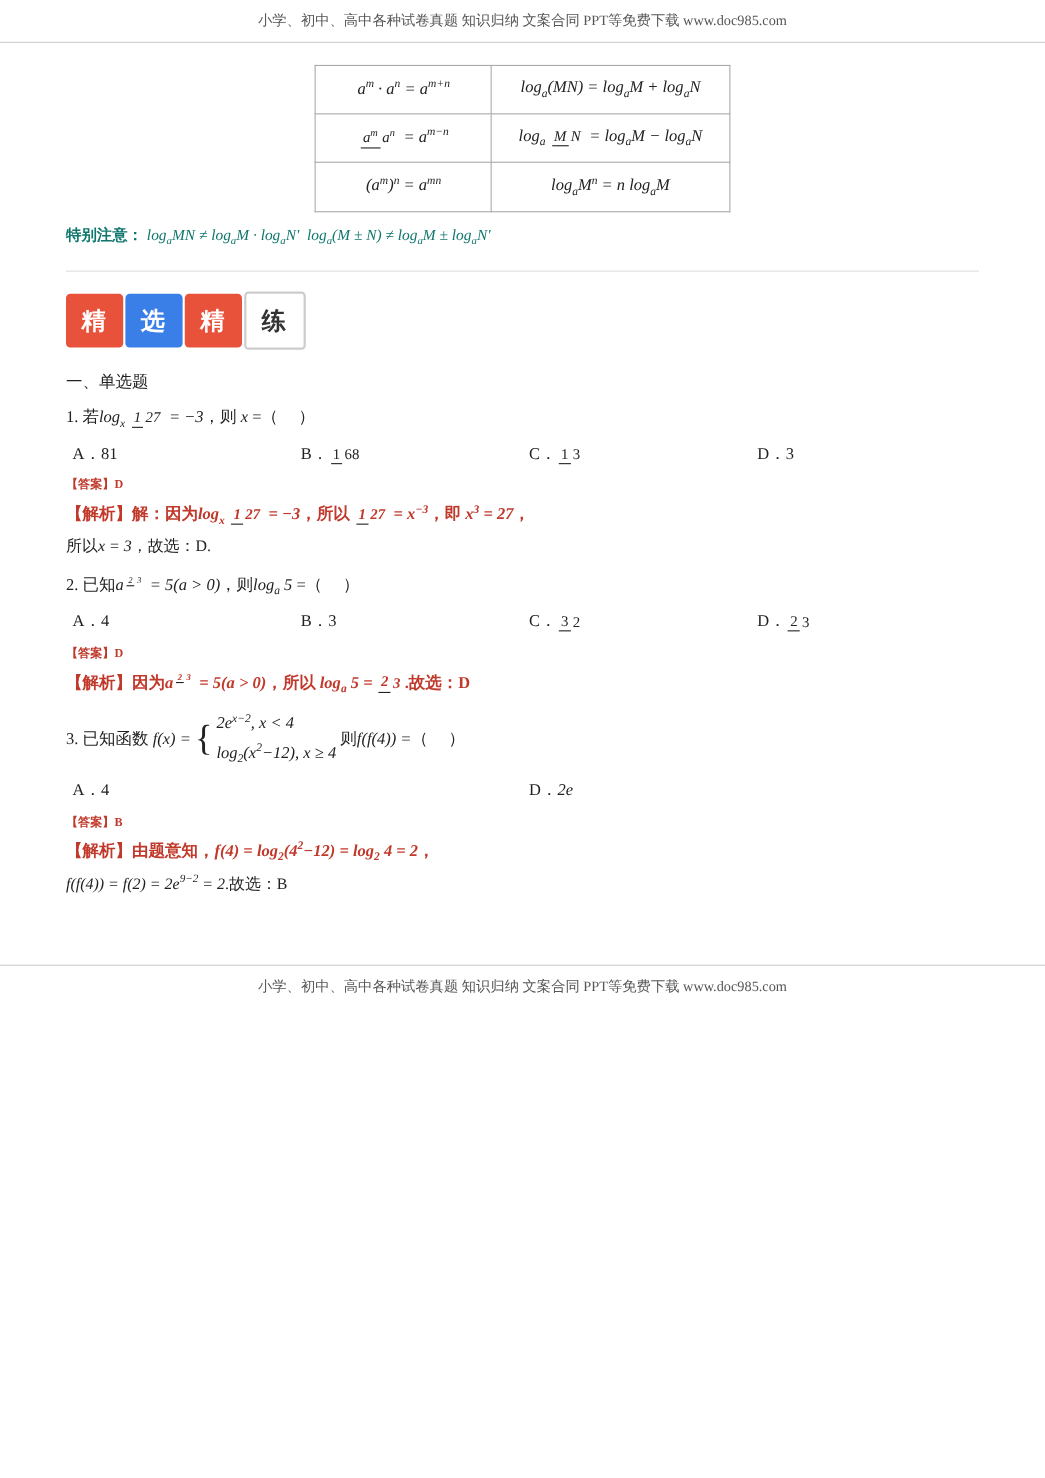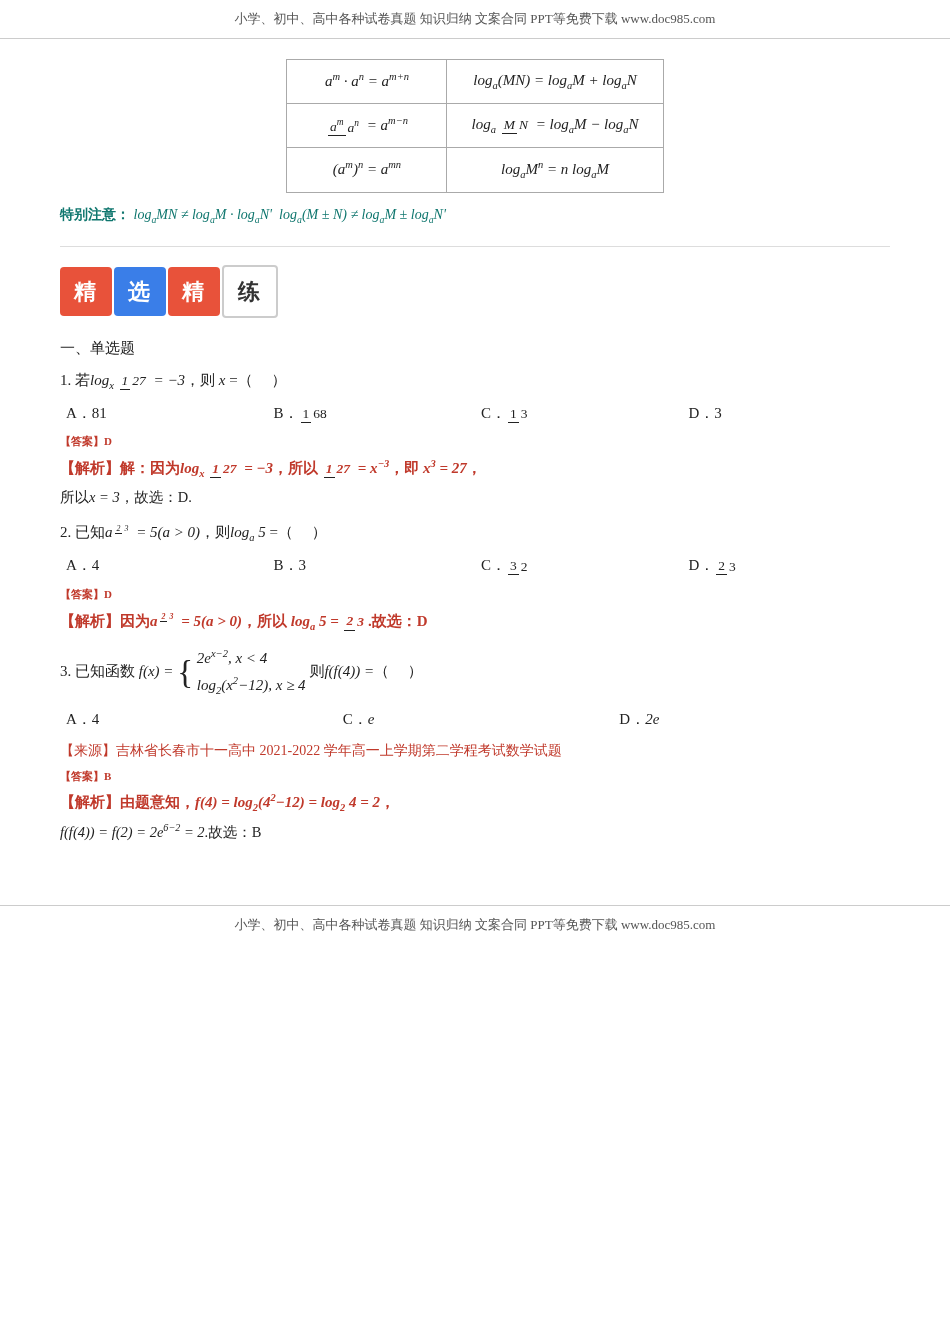--- a/index.html
+++ b/index.html
@@ -280,30 +280,28 @@
       <span class="math">f(x) =</span>
       <span style="font-size:2.2em; vertical-align:middle; line-height:0.9;">{</span>
       <span class="piecewise">
         <span class="piecewise-row"><span class="math">2e<sup>x−2</sup>, x &lt; 4</span></span>
         <span class="piecewise-row"><span class="math">log<sub>2</sub>(x<sup>2</sup>−12), x ≥ 4</span></span>
       </span>
       则<span class="math">f(f(4)) =</span>（&nbsp;&nbsp;&nbsp;&nbsp;&nbsp;）
     </div>
     <div class="options-row">
       <span class="option">A．4</span>
-      <span class="option">C．<span class="math">e</span></span>
       <span class="option">D．<span class="math">2e</span></span>
     </div>
-    <div class="source-tag">【来源】吉林省长春市十一高中 2021-2022 学年高一上学期第二学程考试数学试题</div>
     <div class="answer-tag">【答案】B</div>
     <div class="analysis-tag">
       【解析】由题意知，<span class="math">f(4) = log<sub>2</sub>(4<sup>2</sup>−12) = log<sub>2</sub> 4 = 2</span>，
     </div>
     <div class="analysis-text">
-      <span class="math">f(f(4)) = f(2) = 2e<sup>6−2</sup> = 2</span>.故选：B
+      <span class="math">f(f(4)) = f(2) = 2e<sup>9−2</sup> = 2</span>.故选：B
     </div>
   </div>
 
 </div>
 
 <div class="footer-bar">
   <span>小学、初中、高中各种试卷真题  知识归纳  文案合同  PPT等免费下载    www.doc985.com</span>
 </div>
 
 </body></html>

